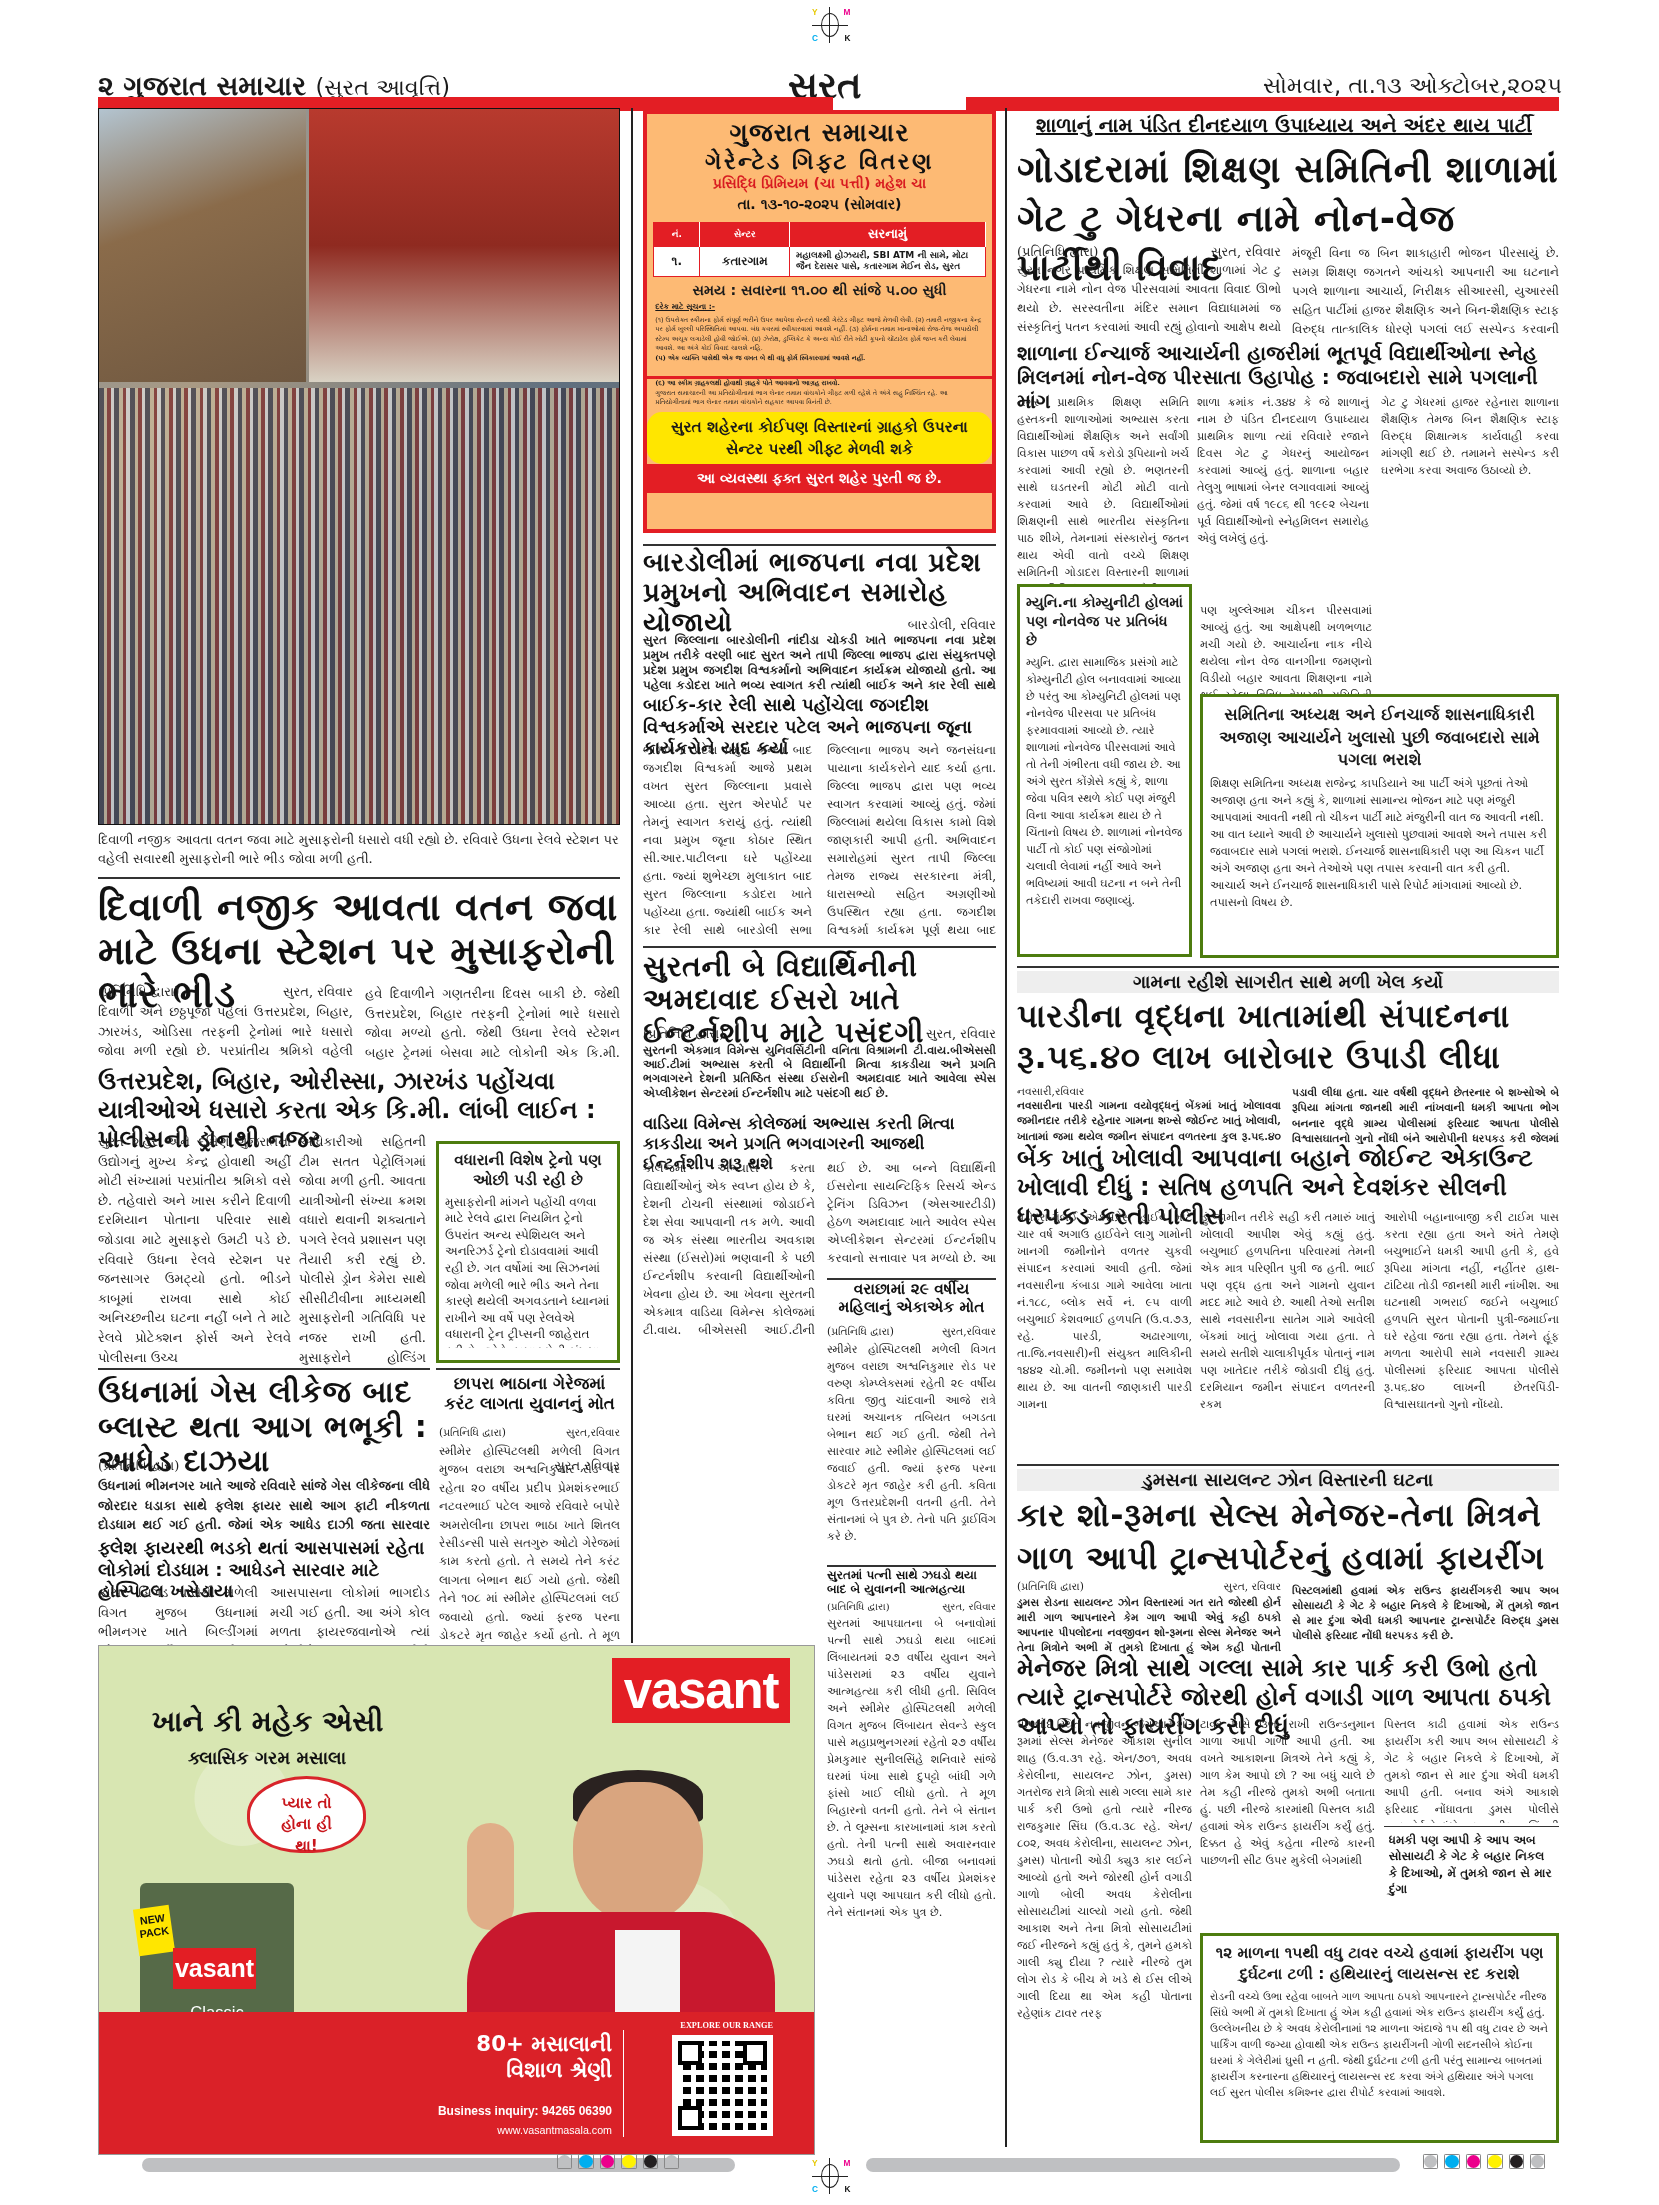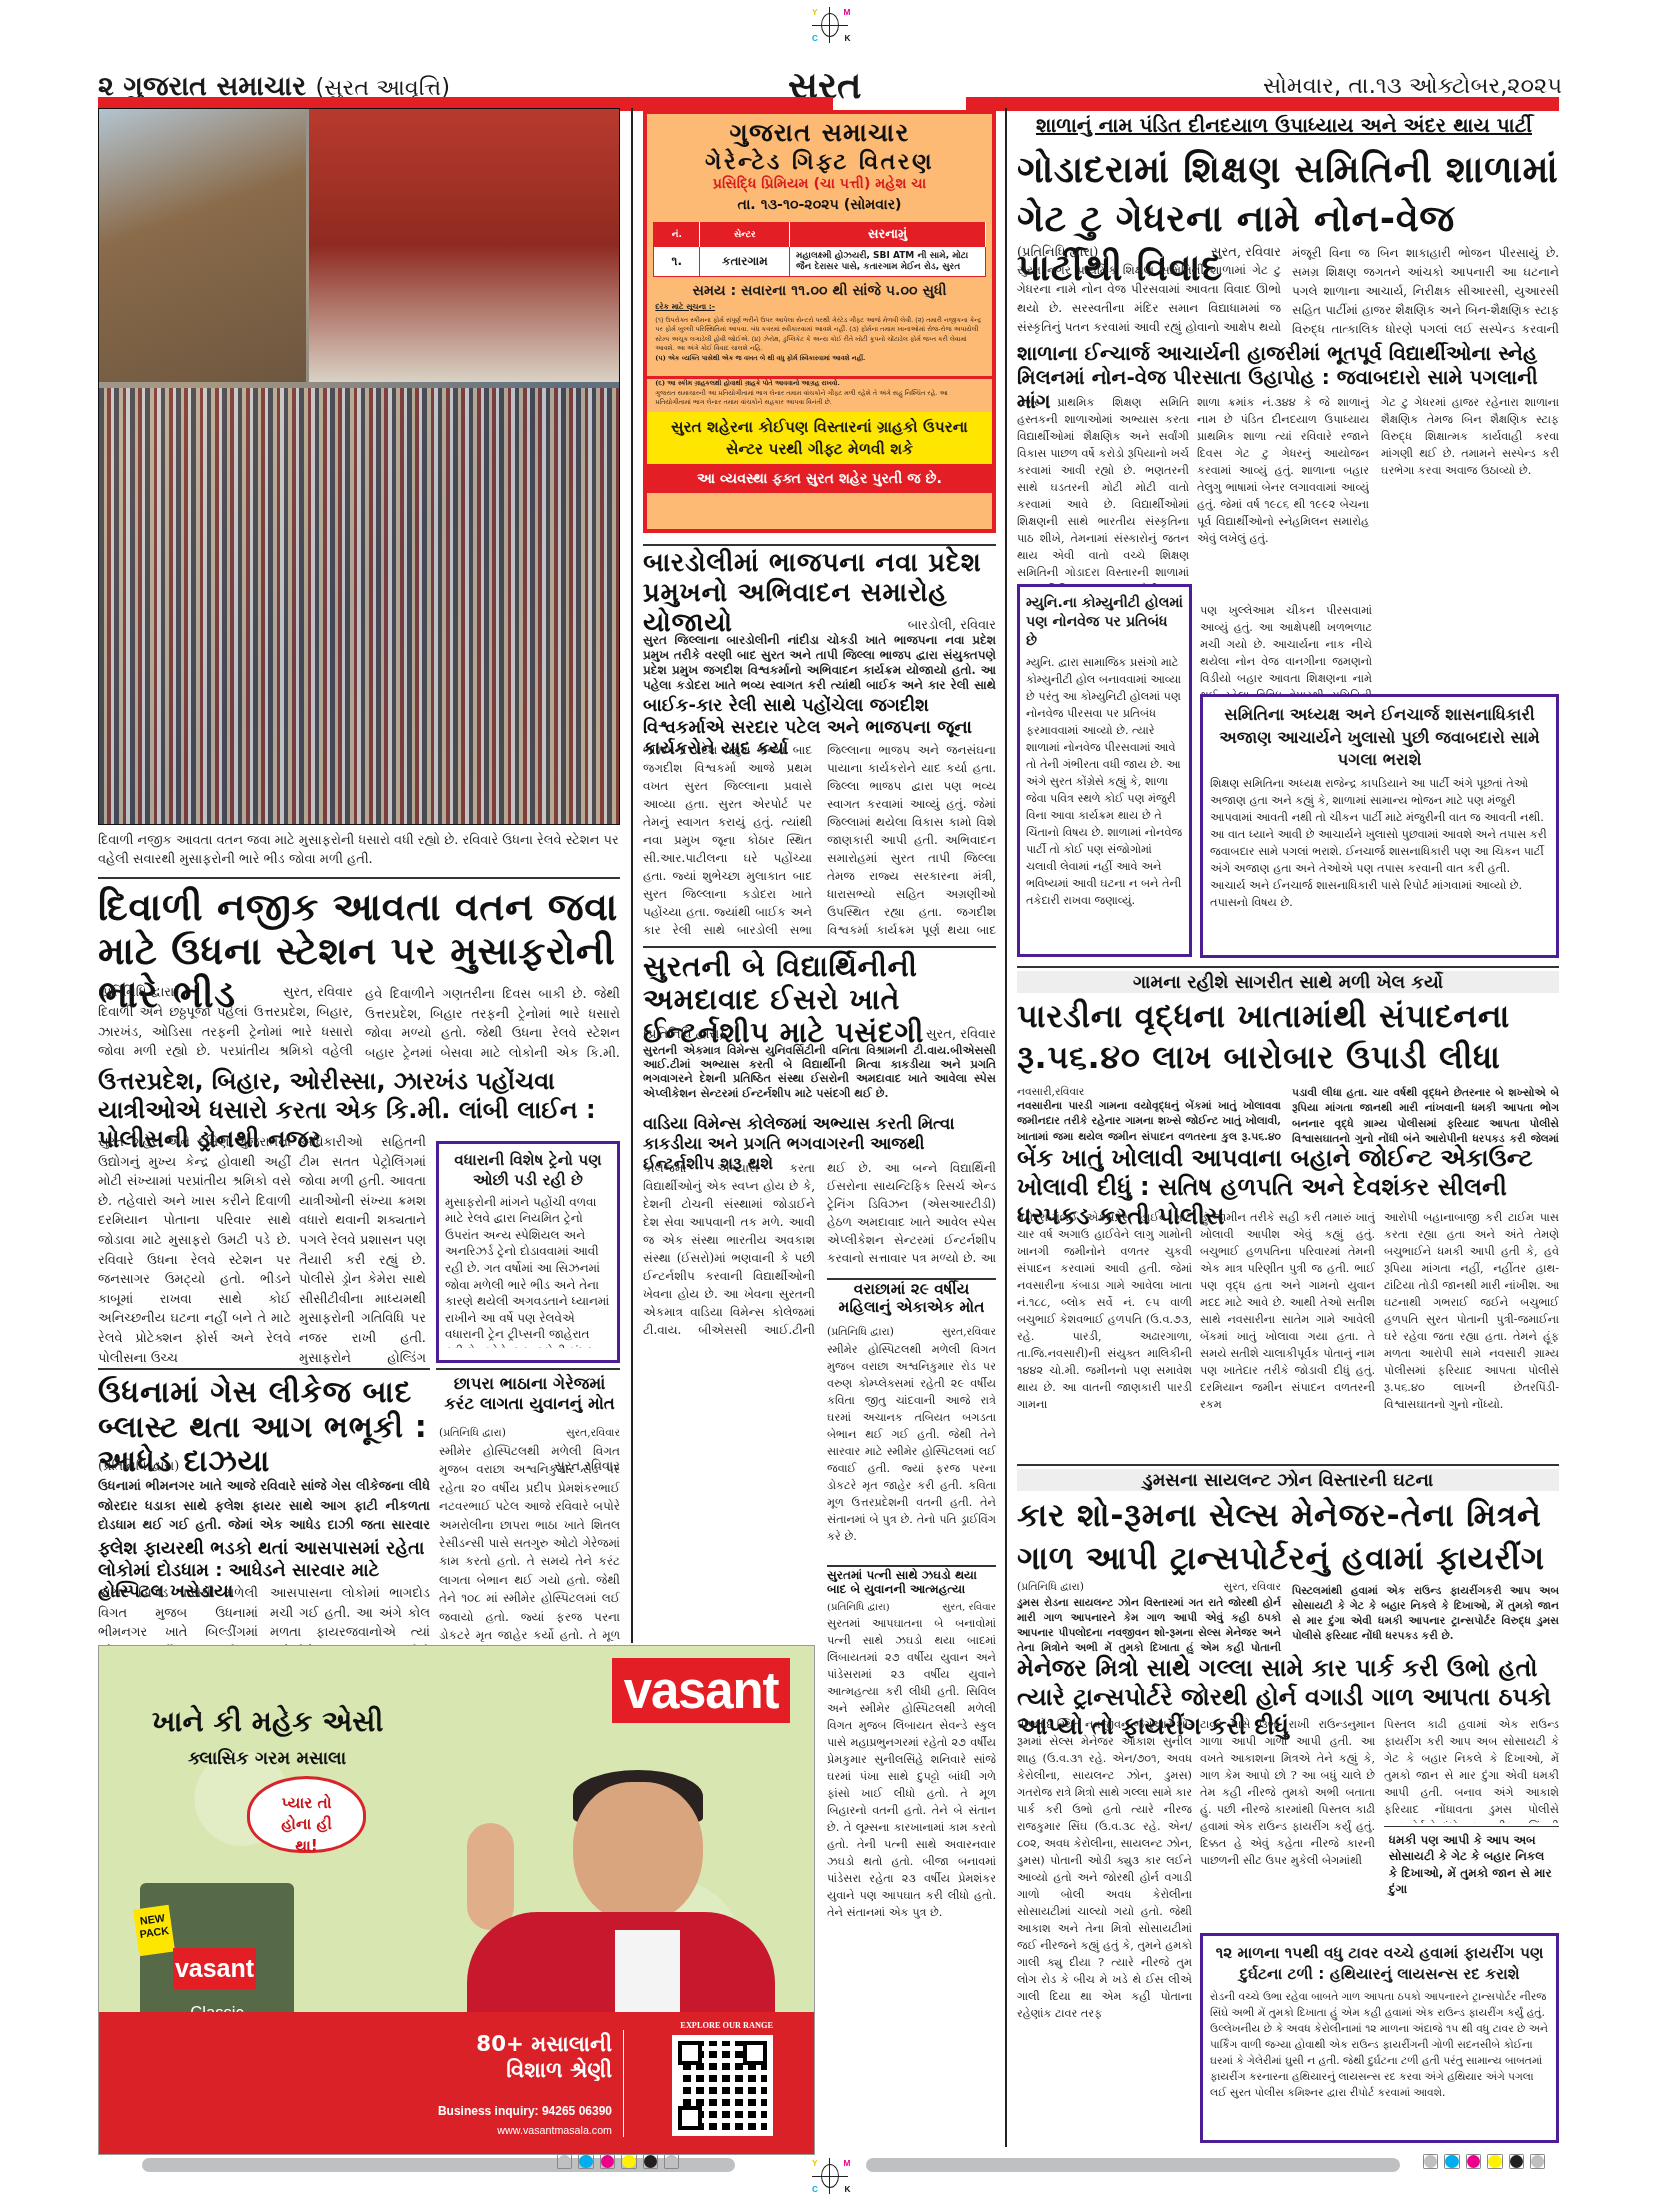--- a/index.html
+++ b/index.html
@@ -15,21 +15,21 @@
   .rule-v { position:absolute; width:1.8px; background:#222; }
   .rule-h { position:absolute; height:2.4px; background:#333; }
   .headline { position:absolute; font-family:"DejaVu Sans", sans-serif; font-weight:bold; color:#111; line-height:1.15; letter-spacing:0.6px; }
   .sub { position:absolute; font-family:"DejaVu Sans", sans-serif; font-weight:bold; color:#111; line-height:1.2; }
   .body-text { position:absolute; font-family:"DejaVu Serif", serif; font-size:13px; line-height:19.6px; color:#222; text-align:justify; overflow:hidden; }
   .byline { position:absolute; font-family:"DejaVu Serif", serif; font-size:13px; color:#222; display:flex; justify-content:space-between; }
   .photo { position:absolute; background:linear-gradient(135deg,#7a8a9c 0%,#a99a84 30%,#5f6f7f 60%,#8b7d6b 100%); border:1.8px solid #111; overflow:hidden; }
   .photo .crowd { position:absolute; background:repeating-linear-gradient(90deg,#3a3a48 0 4.7px,#c8b89a 4.7px 8.3px,#7c2a2a 8.3px 12px,#dcdcdc 12px 15.4px); opacity:.75; }
   .photo .train { position:absolute; background:linear-gradient(180deg,#b83a2e 0%,#8f2a20 50%,#d9d2c4 100%); }
   .caption { position:absolute; font-family:"DejaVu Serif", serif; font-size:13px; line-height:19px; color:#222; }
-  .boxed { position:absolute; border:3px solid #4c1d95; background:#fff; }
+  .boxed { position:absolute; border:3px solid #4d7c0f; background:#fff; }
   .gift { position:absolute; border:4.7px solid #e31e24; background:#fdba74; }
   .gift .logo { font-family:"DejaVu Sans", sans-serif; font-weight:bold; font-size:43px; text-align:center; color:#111; letter-spacing:1.2px; }
   .gift .title { font-family:"DejaVu Sans", sans-serif; font-weight:bold; font-size:33px; text-align:center; color:#111; letter-spacing:3.6px; }
   .gift .red { font-family:"DejaVu Sans", sans-serif; font-weight:bold; font-size:21.3px; text-align:center; color:#d81b20; }
   .gift .date { font-family:"DejaVu Sans", sans-serif; font-weight:bold; font-size:20px; text-align:center; color:#111; margin-top:4.7px; }
   .gift table { border-collapse:collapse; margin:8.3px 6px 0 6px; width:calc(100% - 12px); border:1.8px solid #e31e24; }
   .gift th { background:#e31e24; color:#fff; font-size:13px; padding:3.6px; border-right:1.8px solid #fff; }
   .gift td { font-size:14.2px; font-weight:bold; padding:3.6px 6px; border:1.8px solid #e31e24; text-align:center; background:#fff; }
   .gift td.addr { font-size:12px; text-align:left; }
   .gift .time { font-family:"DejaVu Sans", sans-serif; font-weight:bold; font-size:21.3px; text-align:center; margin-top:8.3px; }
@@ -168,21 +168,21 @@
     </tbody>
   </table>
   <div class="time" style="font-size:14.2px; margin-top:4.7px;">સમય : સવારના ૧૧.૦૦ થી સાંજે ૫.૦૦ સુધી</div>
   <div class="notice-h" style="font-size:7.7px;">દરેક માટે સૂચના :-</div>
   <div class="notice" style="font-size:6.5px; line-height:9.5px;">(૧) ઉપરોક્ત સ્કીમના ફોર્મ સંપૂર્ણ ભરીને ઉપર આપેલા સેન્ટરો પરથી ગેરંટેડ ગીફ્ટ આજે મેળવી લેવી. (૨) તમારી નજીકના કેન્દ્ર પર ફોર્મ ખુલ્લી પરિસ્થિતિમાં આપવા. બંધ કવરમાં સ્વીકારવામાં આવશે નહીં. (૩) ફોર્મના તમામ ખાનાઓમાં રોજ-રોજ અપાયેલી સ્ટેમ્પ અચૂક લગાડેલી હોવી જોઈએ. (૪) ઝેરોક્ષ, ડુપ્લિકેટ કે અન્ય કોઈ રીતે ખોટી કૂપનો ચોંટાડેલ ફોર્મ જપ્ત કરી લેવામાં આવશે. આ અંગે કોઈ વિવાદ ચાલશે નહિ.</div>
   <div class="notice" style="font-size:6.5px; line-height:9.5px; font-weight:bold;"><span>(૫) એક વ્યક્તિ પાસેથી એક જ વખત બે થી વધુ ફોર્મ સ્વિકારવામાં આવશે નહીં.</span></div>
 </div>
 <div class="gift" style="left:643px; top:379px; width:353px; height:154px; border-top:none; overflow:hidden;">
   <div class="notice" style="font-size:6.5px; line-height:9.5px; font-weight:bold;"><span>(૬) આ સ્કીમ ગ્રાહકલક્ષી હોવાથી ગ્રાહકે પોતે આવવાનો આગ્રહ રાખવો.</span></div>
   <div class="notice" style="font-size:6.5px; line-height:9.5px;">ગુજરાત સમાચારની આ પ્રતિયોગીતામાં ભાગ લેનાર તમામ વાંચકોને ગીફ્ટ મળી રહેશે તે અંગે સહુ નિશ્ચિંત રહે. આ પ્રતિયોગીતામાં ભાગ લેનાર તમામ વાંચકોને સહકાર આપવા વિનંતી છે.</div>
-  <div class="yellow" style="font-size:15.4px; line-height:22.5px;">સુરત શહેરના કોઈપણ વિસ્તારનાં ગ્રાહકો ઉપરના સેન્ટર પરથી ગીફ્ટ મેળવી શકે</div>
+  <div class="yellow" style="font-size:15.4px; line-height:22.5px;border-radius:15px;">સુરત શહેરના કોઈપણ વિસ્તારનાં ગ્રાહકો ઉપરના સેન્ટર પરથી ગીફ્ટ મેળવી શકે</div>
   <div class="redfoot" style="font-size:14.2px;">આ વ્યવસ્થા ફક્ત સુરત શહેર પુરતી જ છે.</div>
 </div>
 <div class="rule-h" style="left:643px; top:544px; width:353px;"></div>
 
 <div class="headline" style="left:643px; top:548px; width:353px; font-size:26px;">બારડોલીમાં ભાજપના નવા પ્રદેશ પ્રમુખનો અભિવાદન સમારોહ યોજાયો</div>
 <div class="byline" style="left:643px; top:617px; width:353px; justify-content:flex-end;">
   <span>બારડોલી, રવિવાર</span>
 </div>
 <div class="body-text" style="left:643px; top:633px; width:353px; height:59px; font-weight:bold; font-size:12px; line-height:15px;">સુરત જિલ્લાના બારડોલીની નાંદીડા ચોકડી ખાતે ભાજપના નવા પ્રદેશ પ્રમુખ તરીકે વરણી બાદ સુરત અને તાપી જિલ્લા ભાજપ દ્વારા સંયુક્તપણે પ્રદેશ પ્રમુખ જગદીશ વિશ્વકર્માનો અભિવાદન કાર્યક્રમ યોજાયો હતો. આ પહેલા કડોદરા ખાતે ભવ્ય સ્વાગત કરી ત્યાંથી બાઈક અને કાર રેલી સાથે સભામંડપમાં પહોંચ્યા હતા.</div>
 <div class="sub" style="left:643px; top:694px; width:353px; font-size:18px;">બાઈક-કાર રેલી સાથે પહોંચેલા જગદીશ વિશ્વકર્માએ સરદાર પટેલ અને ભાજપના જૂના કાર્યકરોને યાદ કર્યા</div>

